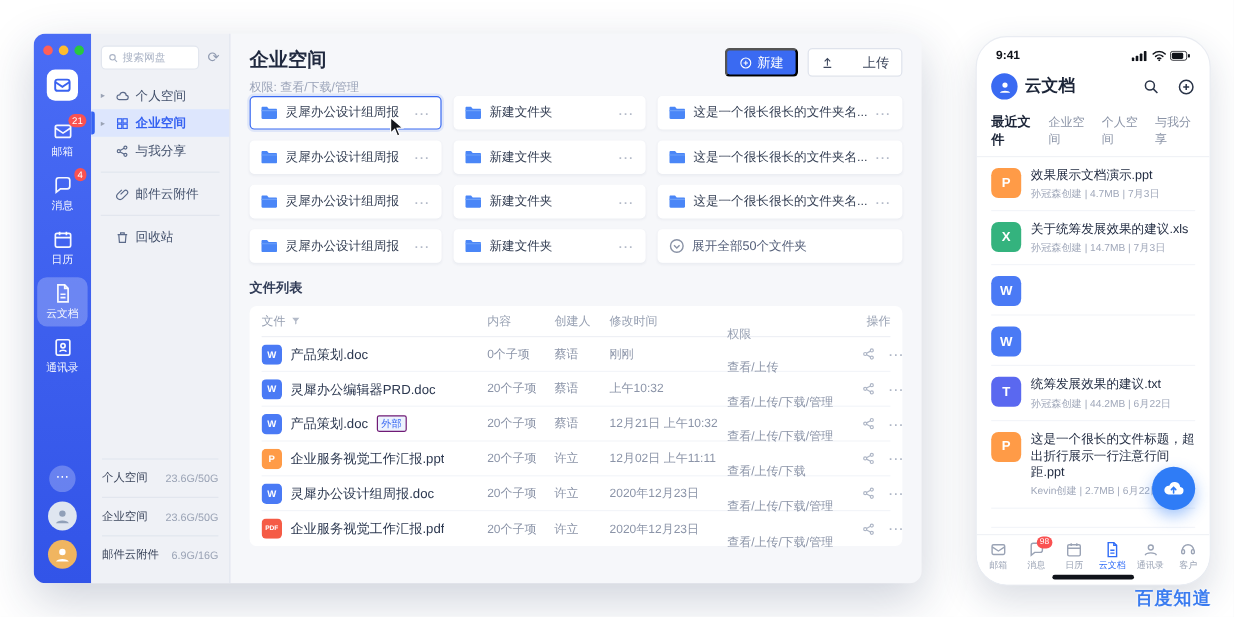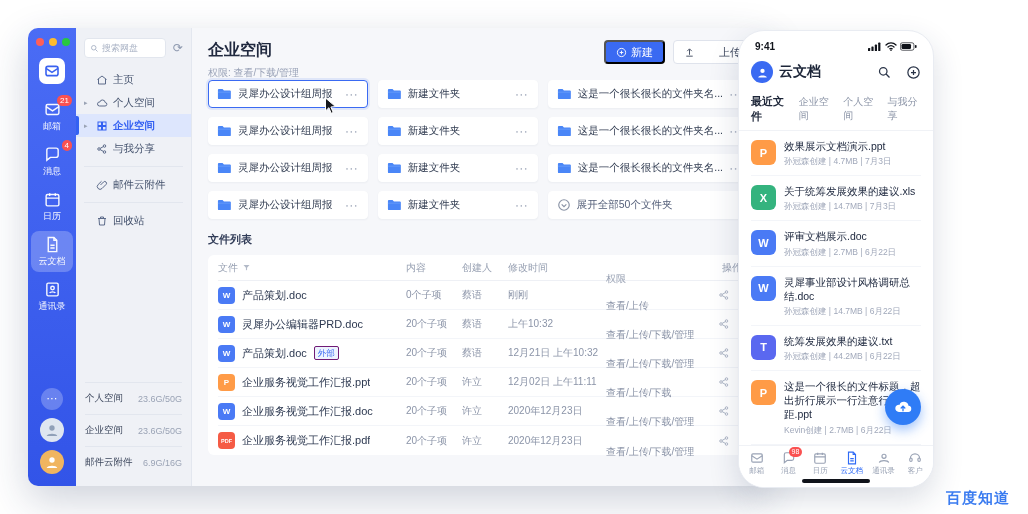--- a/index.html
+++ b/index.html
@@ -92,21 +92,21 @@
   .hdr-file svg { width:9px; height:9px; color:#b3bac8; }
   .file-icon { width:17px; height:17px; border-radius:4px; flex:none; color:#fff; font-size:8px; font-weight:bold; display:flex; align-items:center; justify-content:center; }
   .fi-doc { background:#4a7af5; } .fi-ppt { background:#ff9b47; } .fi-pdf { background:#f55b45; font-size:5.5px; }
   .file-name { font-size:11px; color:#2c3850; white-space:nowrap; overflow:hidden; text-overflow:ellipsis; }
   .badge-ext { color:#3a6af2; border:1px solid #701a75; background:#edf3fe; font-size:8.5px; border-radius:2px; padding:0 3px; line-height:12px; flex:none; }
   .badge-ext:empty { display:none; }
   .row-share { width:12px; height:12px; color:#aeb6c6; display:flex; }
   .row-more { color:#aeb6c6; font-size:13px; letter-spacing:1px; line-height:1; }
 
   
-  .phone { position:absolute; left:738px; top:30px; width:196px; height:458px; background:#fff; border:1px solid #e9ecf2; border-radius:26px;
+  .phone { position:absolute; left:813px; top:30px; width:196px; height:458px; background:#fff; border:1px solid #e9ecf2; border-radius:26px;
            box-shadow:0 12px 30px rgba(30,50,90,.16); overflow:hidden; display:flex; flex-direction:column; }
   .p-status { height:22px; display:flex; justify-content:space-between; align-items:center; padding:8px 16px 0; }
   .p-time { font-size:10px; font-weight:bold; color:#10131a; }
   .p-status-icons { display:flex; align-items:center; gap:3px; color:#10131a; }
   .p-status-icons svg { display:block; }
   .p-header { display:flex; align-items:center; gap:6px; padding:8px 12px 4px; }
   .p-avatar { width:22px; height:22px; border-radius:50%; background:#3a6af2; color:#fff; display:flex; align-items:center; justify-content:center; flex:none; }
   .p-avatar svg { width:13px; height:13px; }
   .p-title { font-size:14px; font-weight:bold; color:#1c2538; flex:1; }
   .p-hicon { width:15px; height:15px; color:#2a3448; display:flex; margin-left:8px; }
@@ -231,30 +231,20 @@
         <div class="search-box">
           <svg viewBox="0 0 24 24" fill="none" stroke="currentColor" stroke-width="2.5">
               <circle cx="10" cy="10" r="6"></circle>
               <path d="M14.5 14.5L20 20"></path>
             </svg>
           <input type="text" placeholder="搜索网盘" style="">
         </div>
         <span class="sync-glyph">⟳</span>
       </div>
 
-      <div class="nav-item">
-        <span class="caret"></span>
-        <span class="nav-ic">
-          <svg viewBox="0 0 24 24" fill="none" stroke="currentColor" stroke-width="2">
-              <path d="M3 11l9-7 9 7"></path>
-              <path d="M5 10v10h14V10"></path>
-            </svg>
-        </span>
-        <span>主页</span>
-      </div>
 
       <div class="nav-item">
         <span class="caret">▸</span>
         <span class="nav-ic">
           <svg viewBox="0 0 24 24" fill="none" stroke="currentColor" stroke-width="2">
               <path d="M7 18a4 4 0 1 1 .6-7.96A5.5 5.5 0 0 1 18.4 11 3.5 3.5 0 0 1 18 18z"></path>
             </svg>
         </span>
         <span>个人空间</span>
       </div>
@@ -581,21 +571,21 @@
                   <path d="M8.2 10.8l6.6-3.6M8.2 13.2l6.6 3.6"></path>
                 </svg>
               </span>
             <span class="row-more">⋯</span>
           </div>
         </div>
 
         <div class="t-row">
           <div class="col-file">
             <span class="file-icon fi-doc">W</span>
-            <span class="file-name">企业服务视觉工作汇报.doc</span>
+            <span class="file-name">灵犀办公设计组周报.doc</span>
           </div>
           <div class="col-items">20个子项</div>
           <div class="col-creator">许立</div>
           <div class="col-time">2020年12月23日</div>
           <div class="col-perm">查看/上传/下载/管理</div>
           <div class="col-actions">
             <span class="row-share">
                 <svg viewBox="0 0 24 24" fill="none" stroke="currentColor" stroke-width="2">
                   <circle cx="6" cy="12" r="2.5"></circle>
                   <circle cx="17" cy="6" r="2.5"></circle>
@@ -693,31 +683,23 @@
       </div>
       <div class="p-item">
         <span class="p-icon pi-xls">X</span>
         <span class="p-file-text">
           <div class="p-name">关于统筹发展效果的建议.xls</div>
           <div class="p-meta">孙冠森创建 | 14.7MB | 7月3日</div>
         </span>
       </div>
       <div class="p-item">
         <span class="p-icon pi-doc">W</span>
-        <span class="p-file-text">
-          <div class="p-name">评审文档展示.doc</div>
-          <div class="p-meta">孙冠森创建 | 2.7MB | 6月22日</div>
-        </span>
       </div>
       <div class="p-item">
         <span class="p-icon pi-doc">W</span>
-        <span class="p-file-text">
-          <div class="p-name">灵犀事业部设计风格调研总结.doc</div>
-          <div class="p-meta">孙冠森创建 | 14.7MB | 6月22日</div>
-        </span>
       </div>
       <div class="p-item">
         <span class="p-icon pi-txt">T</span>
         <span class="p-file-text">
           <div class="p-name">统筹发展效果的建议.txt</div>
           <div class="p-meta">孙冠森创建 | 44.2MB | 6月22日</div>
         </span>
       </div>
       <div class="p-item">
         <span class="p-icon pi-ppt">P</span>

